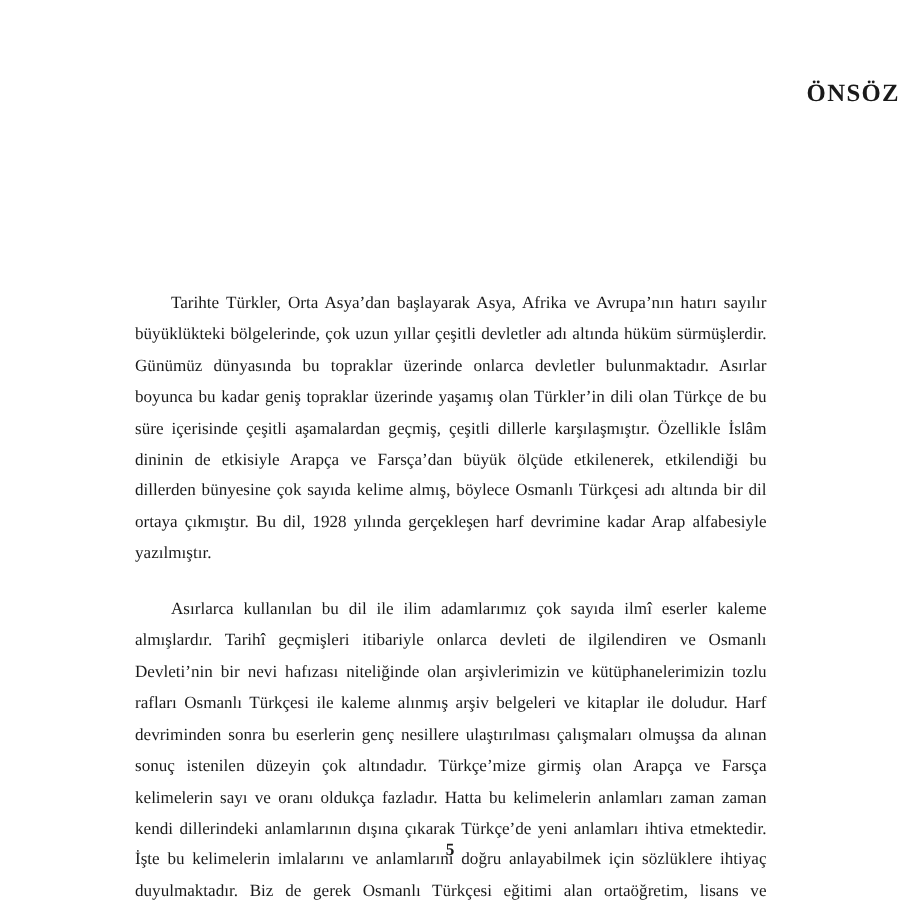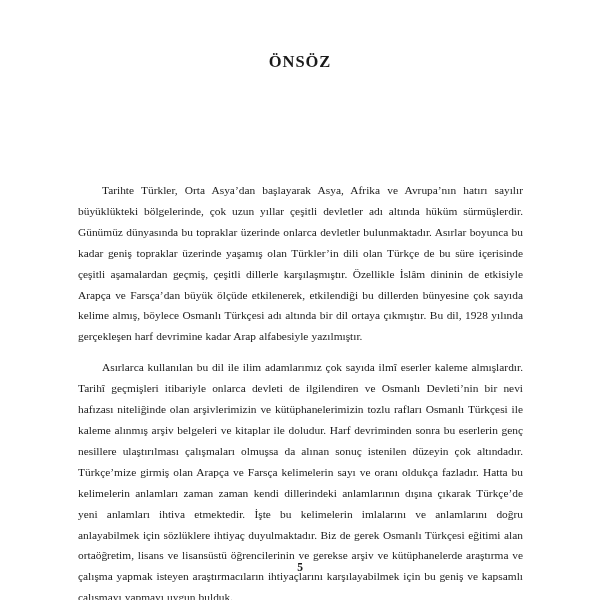--- a/index.html
+++ b/index.html
@@ -24,37 +24,37 @@
     position: relative;
     box-sizing: border-box;
   }
 
   
   .page-title {
     position: absolute;
     top: 42px;
     left: 0;
     width: 600px;
-    text-align: center;
+    text-align: right;
     font-size: 16.5px;
     font-weight: bold;
     letter-spacing: 0.9px;
     line-height: 1.1;
   }
 
   
   .body-text {
     position: absolute;
     top: 176px;
     left: 74px;
     width: 453px;
   }
 
   .para {
-    margin: 4px;
+    margin: 16px;
     text-align: justify;
     text-justify: inter-word;
     text-indent: 24px;
     font-size: 11.4px;
     line-height: 20.9px;
     hyphens: manual;
     word-spacing: 0.02em;
   }
   .para + .para {
     margin-top: 10px;

